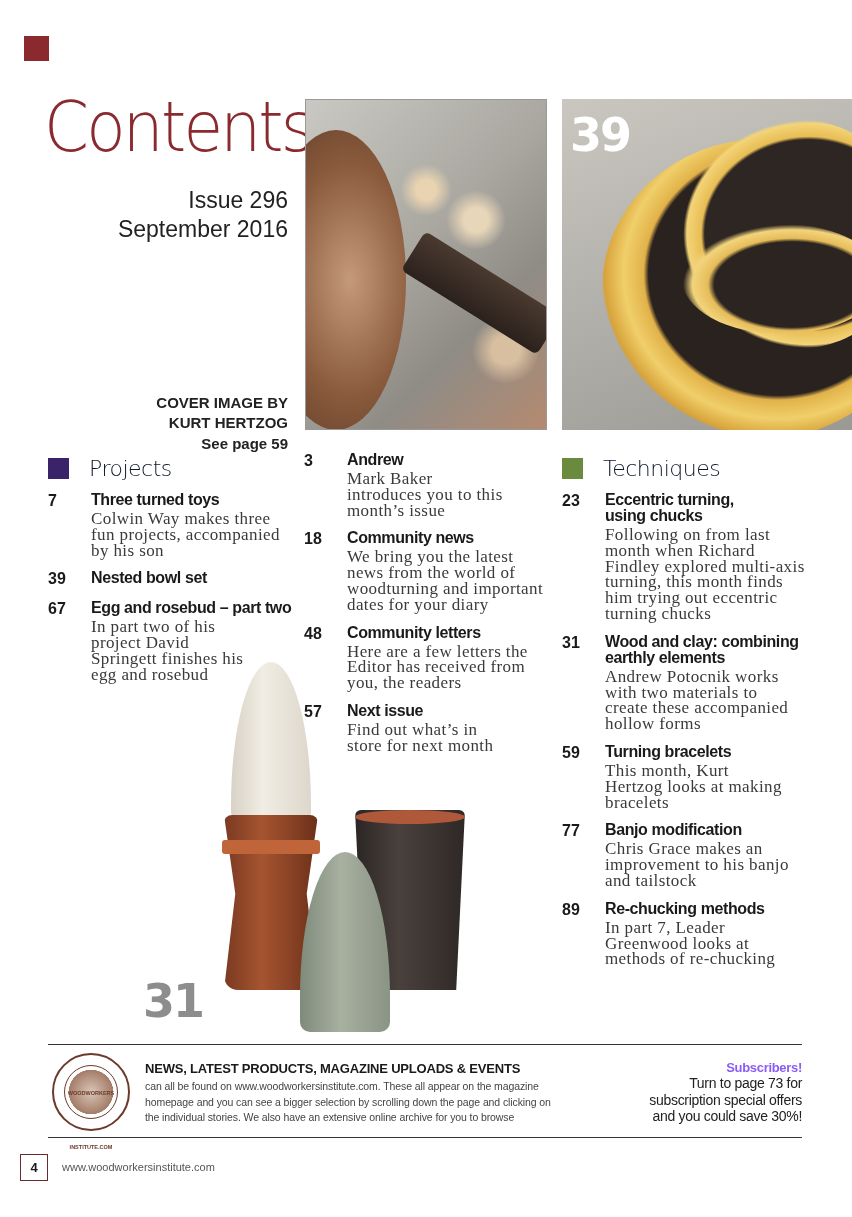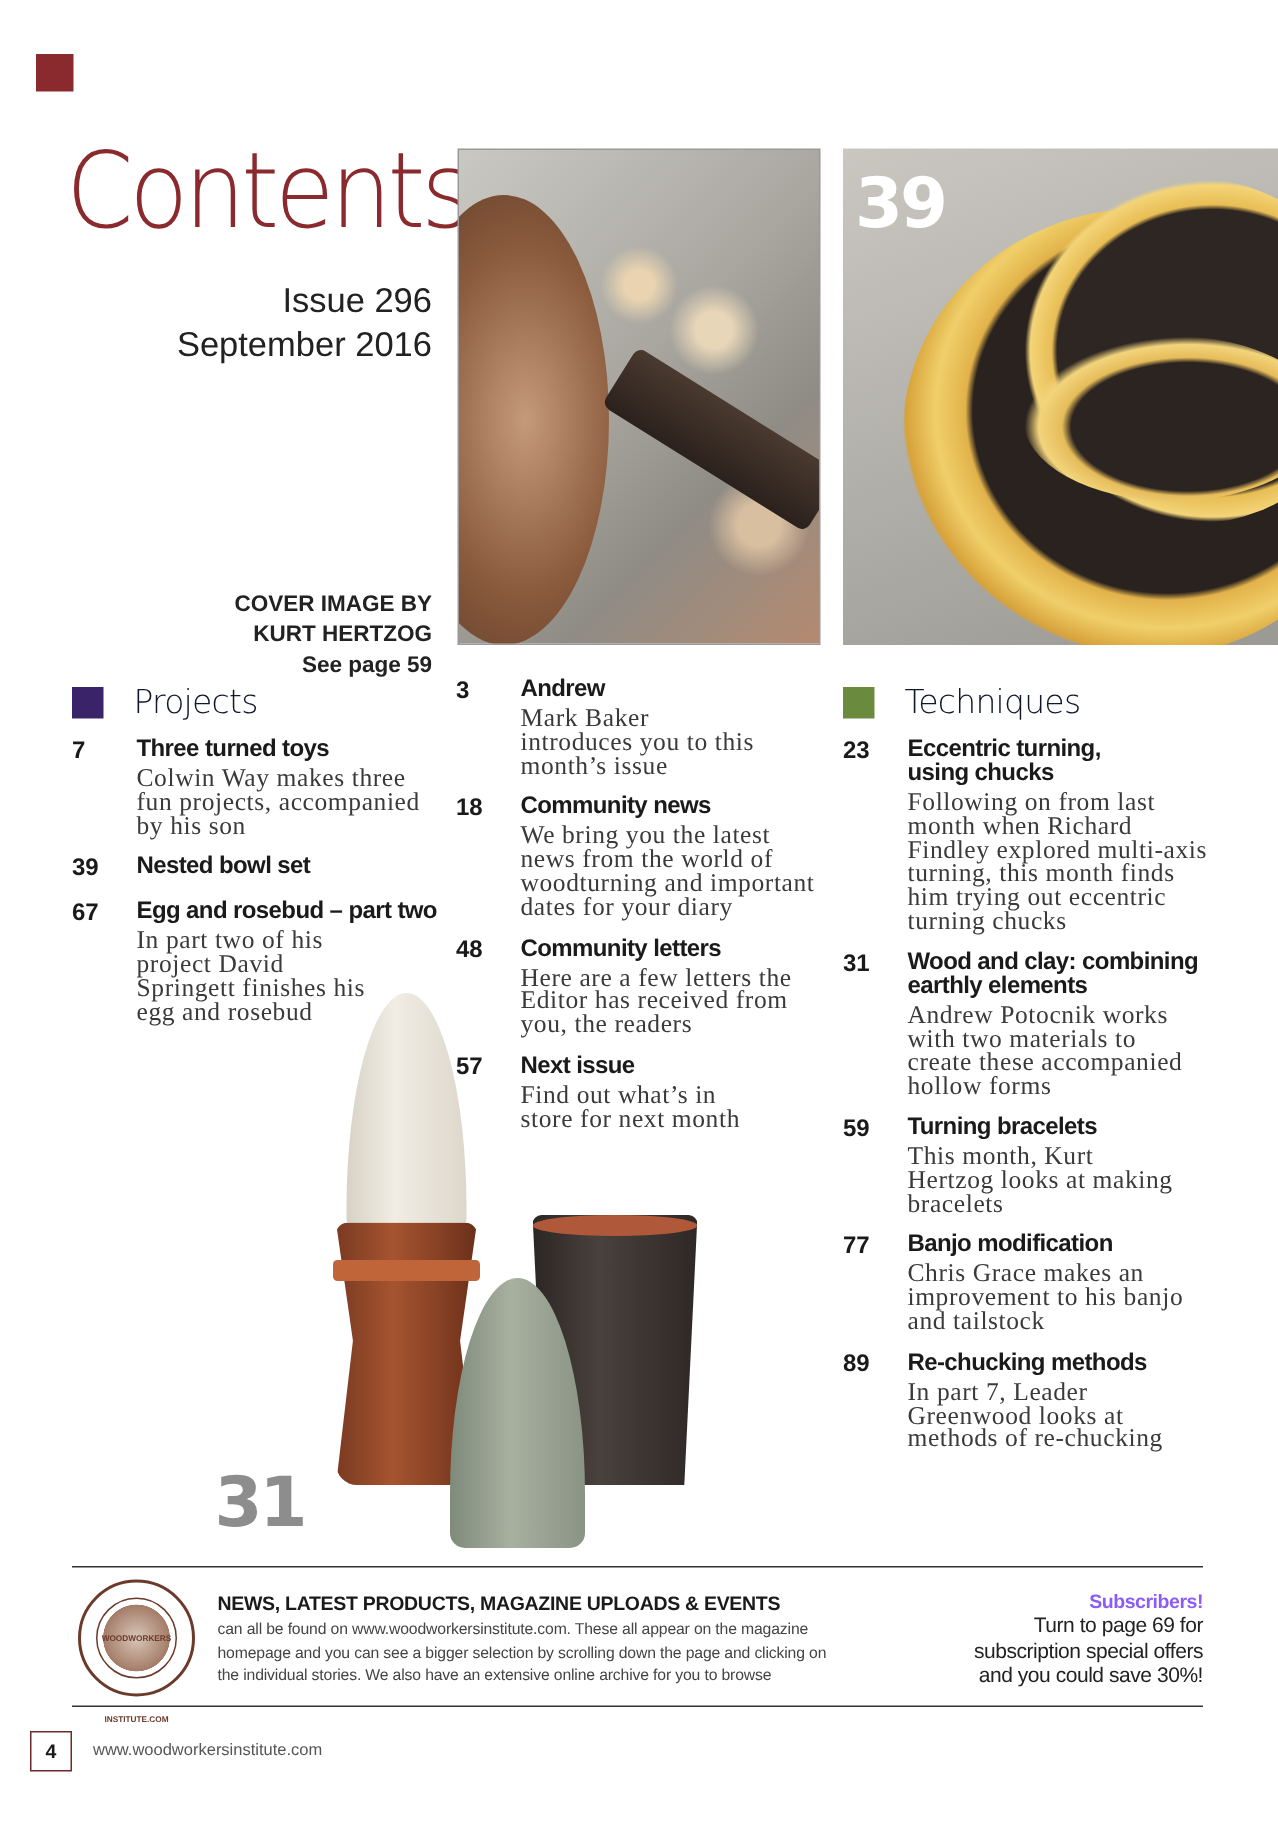--- a/index.html
+++ b/index.html
@@ -214,20 +214,20 @@
 <div class="footer-rule rule-top"></div>
 <div class="seal">
   <div class="seal-inner">WOODWORKERS INSTITUTE.COM</div>
 </div>
 <div class="news">
   <div class="news-head">NEWS, LATEST PRODUCTS, MAGAZINE UPLOADS &amp; EVENTS</div>
   <div class="news-body">can all be found on www.woodworkersinstitute.com. These all appear on the magazine homepage and you can see a bigger selection by scrolling down the page and clicking on the individual stories. We also have an extensive online archive for you to browse</div>
 </div>
 <div class="subs">
   <div class="subs-head">Subscribers!</div>
-  <div class="subs-body">Turn to page 69 for</div>
+  <div class="subs-body">Turn to page 73 for</div>
   <div class="subs-body">subscription special offers</div>
   <div class="subs-body">and you could save 30%!</div>
 </div>
 <div class="footer-rule rule-bottom"></div>
 
 <div class="page-num">4</div>
 <div class="footer-url">www.woodworkersinstitute.com</div>
 
 </body></html>

